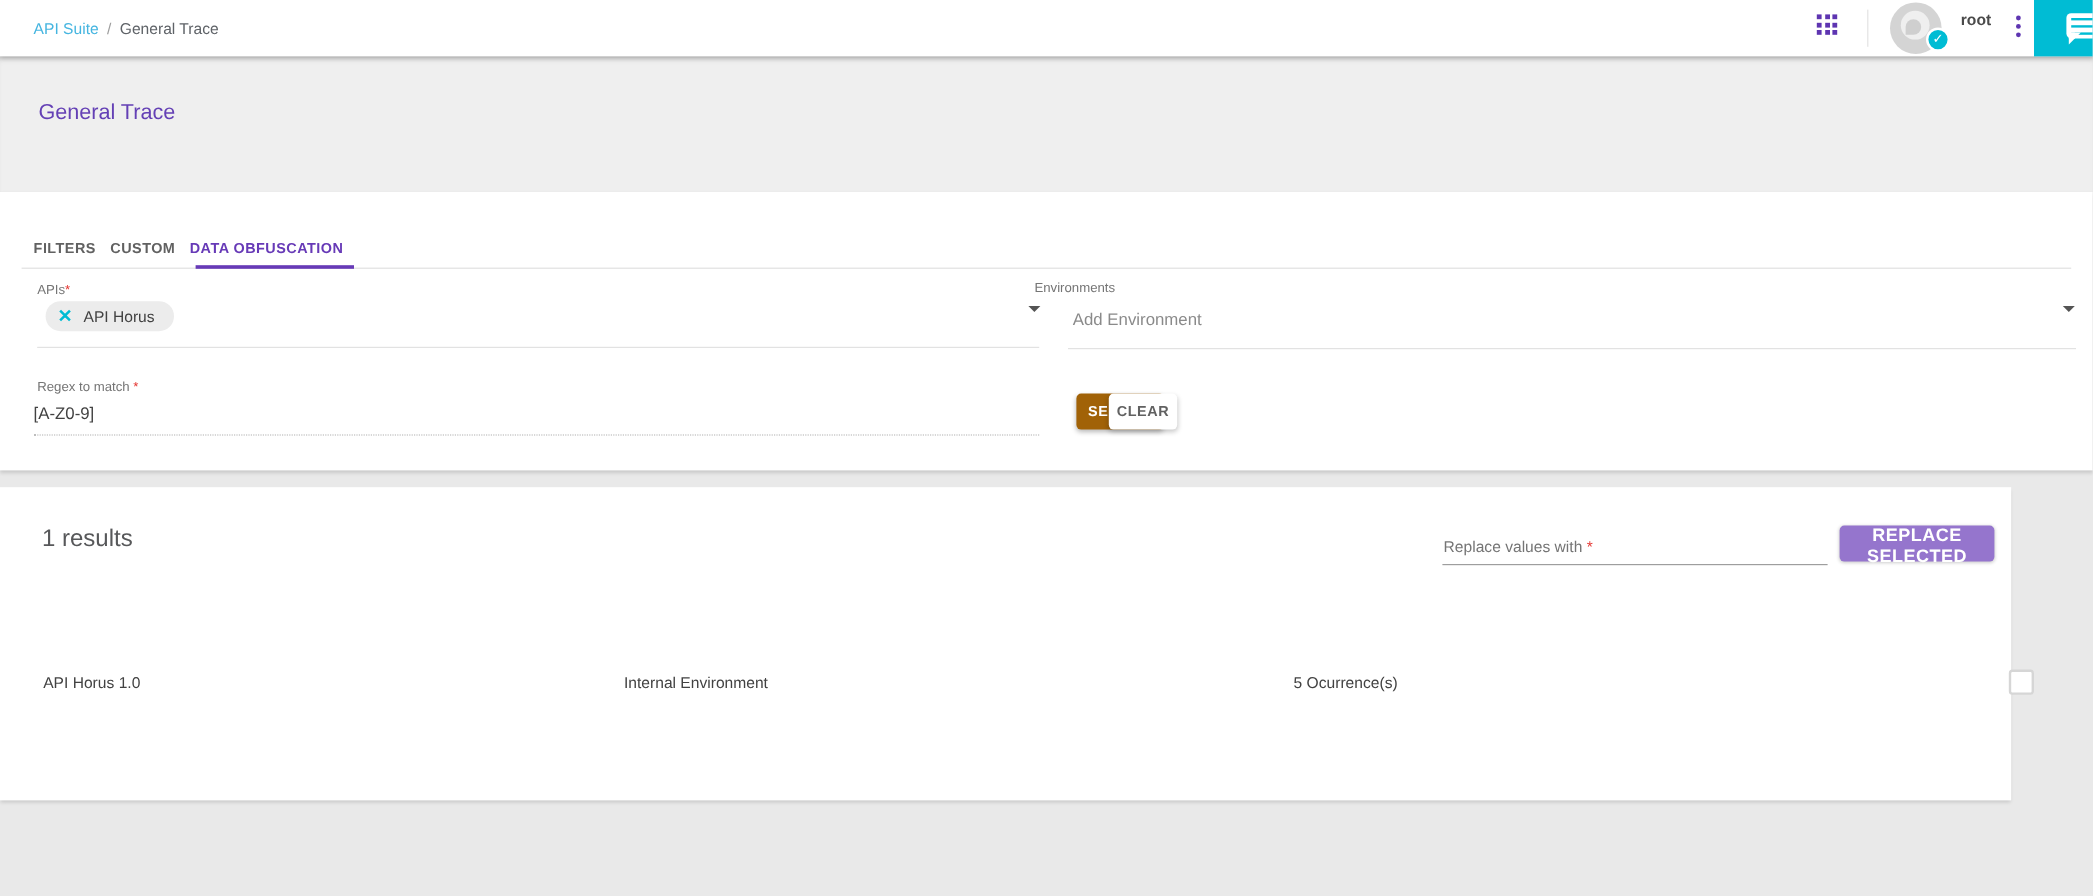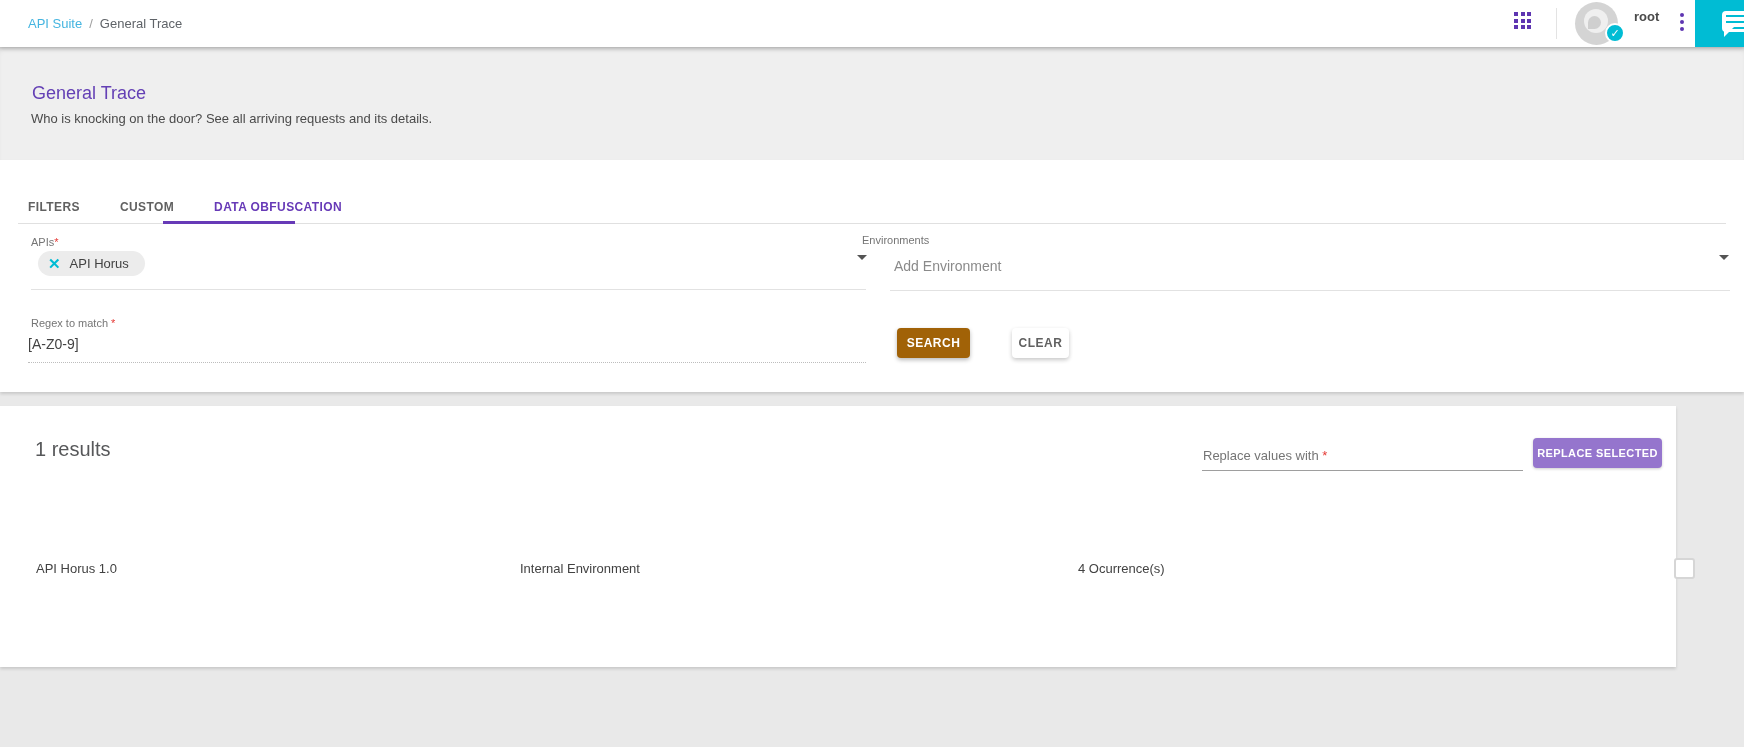--- a/index.html
+++ b/index.html
@@ -78,21 +78,21 @@
     box-shadow:inset 0 5px 6px -4px rgba(0,0,0,.18);
   }
   .page-title { position:absolute; left:32px; top:36px; font-size:18px; color:#6440b5; }
   .page-subtitle { position:absolute; left:31px; top:64px; font-size:13px; color:#4a4a4a; }
 
   
   .form-card {
     position:absolute; top:160px; left:0; width:1744px; height:232px;
     background:#ffffff; box-shadow:0 2px 3px rgba(0,0,0,.14);
   }
-  .tabs { position:absolute; left:28px; top:40px; display:flex; gap:40px; }
+  .tabs { position:absolute; left:28px; top:40px; display:flex; gap:12px; }
   .tab {
     font-size:12px; font-weight:bold; letter-spacing:.4px;
     color:#616161; cursor:pointer; text-transform:uppercase;
   }
   .tab.active { color:#673ab7; }
   .tabs-divider { position:absolute; left:18px; right:18px; top:63px; height:1px; background:#e0e0e0; }
   .tab-indicator { position:absolute; left:163px; top:61px; width:132px; height:3px; background:#673ab7; }
 
   .field-label { font-size:11px; color:#757575; }
   .req { color:#e53935; }
@@ -123,34 +123,34 @@
   .regex-label { position:absolute; left:31px; top:157px; }
   .regex-value { position:absolute; left:28px; top:176px; font-size:14px; color:#424242; cursor:text; }
   .underline-regex { position:absolute; left:28px; top:195px; width:838px; height:8px; border-bottom:1px dotted #bdbdbd; }
 
   .btn {
     position:absolute; height:30px; border:none; border-radius:4px;
     font-family:"Liberation Sans", sans-serif;
     font-size:12px; font-weight:bold; letter-spacing:.5px; cursor:pointer;
   }
   .btn-search { left:897px; top:168px; width:73px; background:#a16207; color:#ffffff; box-shadow:0 2px 4px rgba(0,0,0,.28); }
-  .btn-clear  { left:1012px; top:168px; width:57px; background:#ffffff; color:#616161; box-shadow:0 2px 4px rgba(0,0,0,.22); }
+  .btn-clear  { left:924px; top:168px; width:57px; background:#ffffff; color:#616161; box-shadow:0 2px 4px rgba(0,0,0,.22); }
 
   
   .results-card {
     position:absolute; top:406px; left:0; width:1676px; height:261px;
     background:#ffffff; box-shadow:0 2px 3px rgba(0,0,0,.14);
   }
   .results-count { position:absolute; left:35px; top:32px; font-size:20px; color:#57585a; }
 
   .replace-label { position:absolute; left:1203px; top:42px; font-size:13px; color:#757575; cursor:text; }
   .underline-replace { position:absolute; left:1202px; top:64px; width:321px; height:1px; background:#9e9e9e; }
   .btn-replace {
     left:1533px; top:32px; width:129px; background:#9575cd; color:#ffffff;
-    font-size:11px; letter-spacing:.4px; box-shadow:0 1px 3px rgba(0,0,0,.2);
+    font-size:15px; letter-spacing:.4px; box-shadow:0 1px 3px rgba(0,0,0,.2);
   }
 
   .table-header {
     position:absolute; left:0; top:106px; width:1744px; height:33px;
     background:#f6f6f6; border-top:1px solid #ececec; border-bottom:1px solid #e8e8e8;
   }
   .th {
     position:absolute; top:10px; font-size:11px; font-weight:bold;
     color:#5f5f5f; letter-spacing:.3px; text-transform:uppercase;
   }
@@ -200,21 +200,20 @@
       <div class="chat-icon">
           <i></i>
           <i></i>
           <i></i>
         </div>
     </div>
   </div>
 
   <div class="page-header">
     <div class="page-title">General Trace</div>
-    <div class="page-subtitle">Who is knocking on the door? See all arriving requests and its details.</div>
   </div>
 
   <div class="form-card">
     <div class="tabs">
       <span class="tab">FILTERS</span>
       <span class="tab">CUSTOM</span>
       <span class="tab active">DATA OBFUSCATION</span>
     </div>
     <div class="tabs-divider"></div>
     <div class="tab-indicator"></div>
@@ -252,18 +251,18 @@
     <div class="replace-label">
       <span>Replace values with</span> <span class="req">*</span>
     </div>
     <div class="underline-replace"></div>
     <button class="btn btn-replace">REPLACE SELECTED</button>
 
 
     <div class="table-row">
       <span class="td td-api">API Horus 1.0</span>
       <span class="td td-env">Internal Environment</span>
-      <span class="td td-qty">4 Ocurrence(s)</span>
+      <span class="td td-qty">5 Ocurrence(s)</span>
       <span class="row-checkbox"></span>
     </div>
   </div>
 
 </div>
 
 </body></html>

